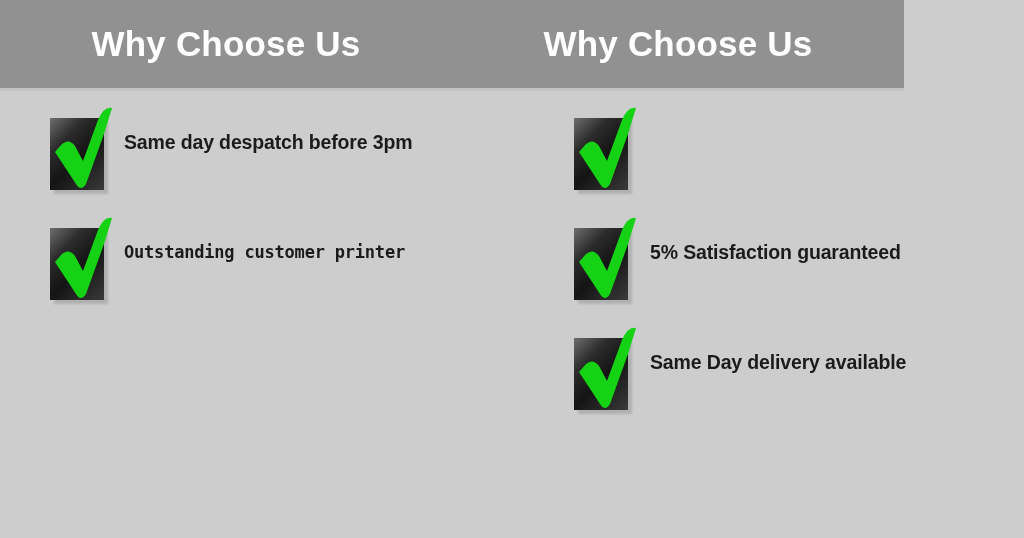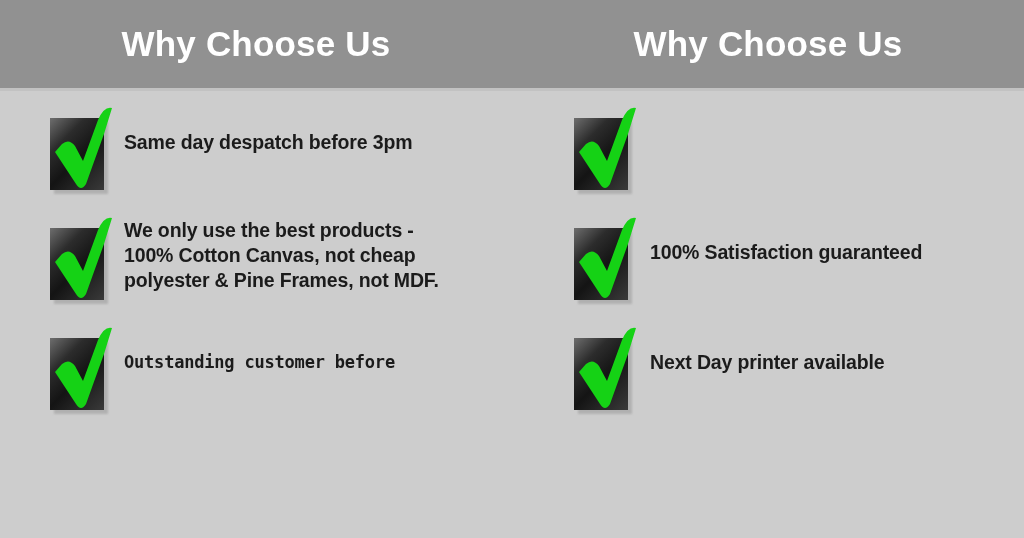--- a/index.html
+++ b/index.html
@@ -21,21 +21,21 @@
     height: 538px;
     background: #cdcdcd;
     box-sizing: border-box;
   }
 
   
   .header-row {
     position: absolute;
     top: 0;
     left: 0;
-    width: 1024px;
+    width: 904px;
     height: 91px;
     display: flex;
     background: #919191;
     border-bottom: 3px solid #c2c2c2;
     box-sizing: border-box;
   }
   .header-cell {
     flex: 1 1 50%;
     display: flex;
     align-items: center;
@@ -166,77 +166,65 @@
           <span class="box-shadow"></span>
           <span class="box"><span class="box-inner"></span></span>
           <svg class="tick" viewBox="0 0 74 86">
             <path d="M9 46 L16 38 Q23 32 29 40 L37 55 L52 14 Q58 0 66 2 L58 28 L40 78 Q35 86 30 78 Z" fill="#15d215"></path>
           </svg>
         </span>
         <div class="feature-text">Same day despatch before 3pm</div>
       </div>
 
 
+
+      <div class="feature-item compact">
+        <span class="check-icon">
+          <span class="box-shadow"></span>
+          <span class="box"><span class="box-inner"></span></span>
+          <svg class="tick" viewBox="0 0 74 86">
+            <path d="M9 46 L16 38 Q23 32 29 40 L37 55 L52 14 Q58 0 66 2 L58 28 L40 78 Q35 86 30 78 Z" fill="#15d215"></path>
+          </svg>
+        </span>
+        <div class="feature-text mono">Outstanding customer printer</div>
+      </div>
+
+    </div>
+
+    <div class="column right">
+
       <div class="feature-item">
         <span class="check-icon">
           <span class="box-shadow"></span>
           <span class="box"><span class="box-inner"></span></span>
           <svg class="tick" viewBox="0 0 74 86">
             <path d="M9 46 L16 38 Q23 32 29 40 L37 55 L52 14 Q58 0 66 2 L58 28 L40 78 Q35 86 30 78 Z" fill="#15d215"></path>
           </svg>
         </span>
-        <div class="feature-text three-line">We only use the best products -
-100% Cotton Canvas, not cheap
-polyester &amp; Pine Frames, not MDF.</div>
+      </div>
+
+
+      <div class="feature-item">
+        <span class="check-icon">
+          <span class="box-shadow"></span>
+          <span class="box"><span class="box-inner"></span></span>
+          <svg class="tick" viewBox="0 0 74 86">
+            <path d="M9 46 L16 38 Q23 32 29 40 L37 55 L52 14 Q58 0 66 2 L58 28 L40 78 Q35 86 30 78 Z" fill="#15d215"></path>
+          </svg>
+        </span>
+        <div class="feature-text">5% Satisfaction guaranteed</div>
       </div>
 
       <div class="feature-item compact">
         <span class="check-icon">
           <span class="box-shadow"></span>
           <span class="box"><span class="box-inner"></span></span>
           <svg class="tick" viewBox="0 0 74 86">
             <path d="M9 46 L16 38 Q23 32 29 40 L37 55 L52 14 Q58 0 66 2 L58 28 L40 78 Q35 86 30 78 Z" fill="#15d215"></path>
           </svg>
         </span>
-        <div class="feature-text mono">Outstanding customer before</div>
-      </div>
-
-    </div>
-
-    <div class="column right">
-
-      <div class="feature-item">
-        <span class="check-icon">
-          <span class="box-shadow"></span>
-          <span class="box"><span class="box-inner"></span></span>
-          <svg class="tick" viewBox="0 0 74 86">
-            <path d="M9 46 L16 38 Q23 32 29 40 L37 55 L52 14 Q58 0 66 2 L58 28 L40 78 Q35 86 30 78 Z" fill="#15d215"></path>
-          </svg>
-        </span>
-      </div>
-
-
-      <div class="feature-item">
-        <span class="check-icon">
-          <span class="box-shadow"></span>
-          <span class="box"><span class="box-inner"></span></span>
-          <svg class="tick" viewBox="0 0 74 86">
-            <path d="M9 46 L16 38 Q23 32 29 40 L37 55 L52 14 Q58 0 66 2 L58 28 L40 78 Q35 86 30 78 Z" fill="#15d215"></path>
-          </svg>
-        </span>
-        <div class="feature-text">100% Satisfaction guaranteed</div>
-      </div>
-
-      <div class="feature-item compact">
-        <span class="check-icon">
-          <span class="box-shadow"></span>
-          <span class="box"><span class="box-inner"></span></span>
-          <svg class="tick" viewBox="0 0 74 86">
-            <path d="M9 46 L16 38 Q23 32 29 40 L37 55 L52 14 Q58 0 66 2 L58 28 L40 78 Q35 86 30 78 Z" fill="#15d215"></path>
-          </svg>
-        </span>
-        <div class="feature-text">Next Day printer available</div>
+        <div class="feature-text">Same Day delivery available</div>
       </div>
 
     </div>
 
   </div>
 </div>
 
 </body></html>

